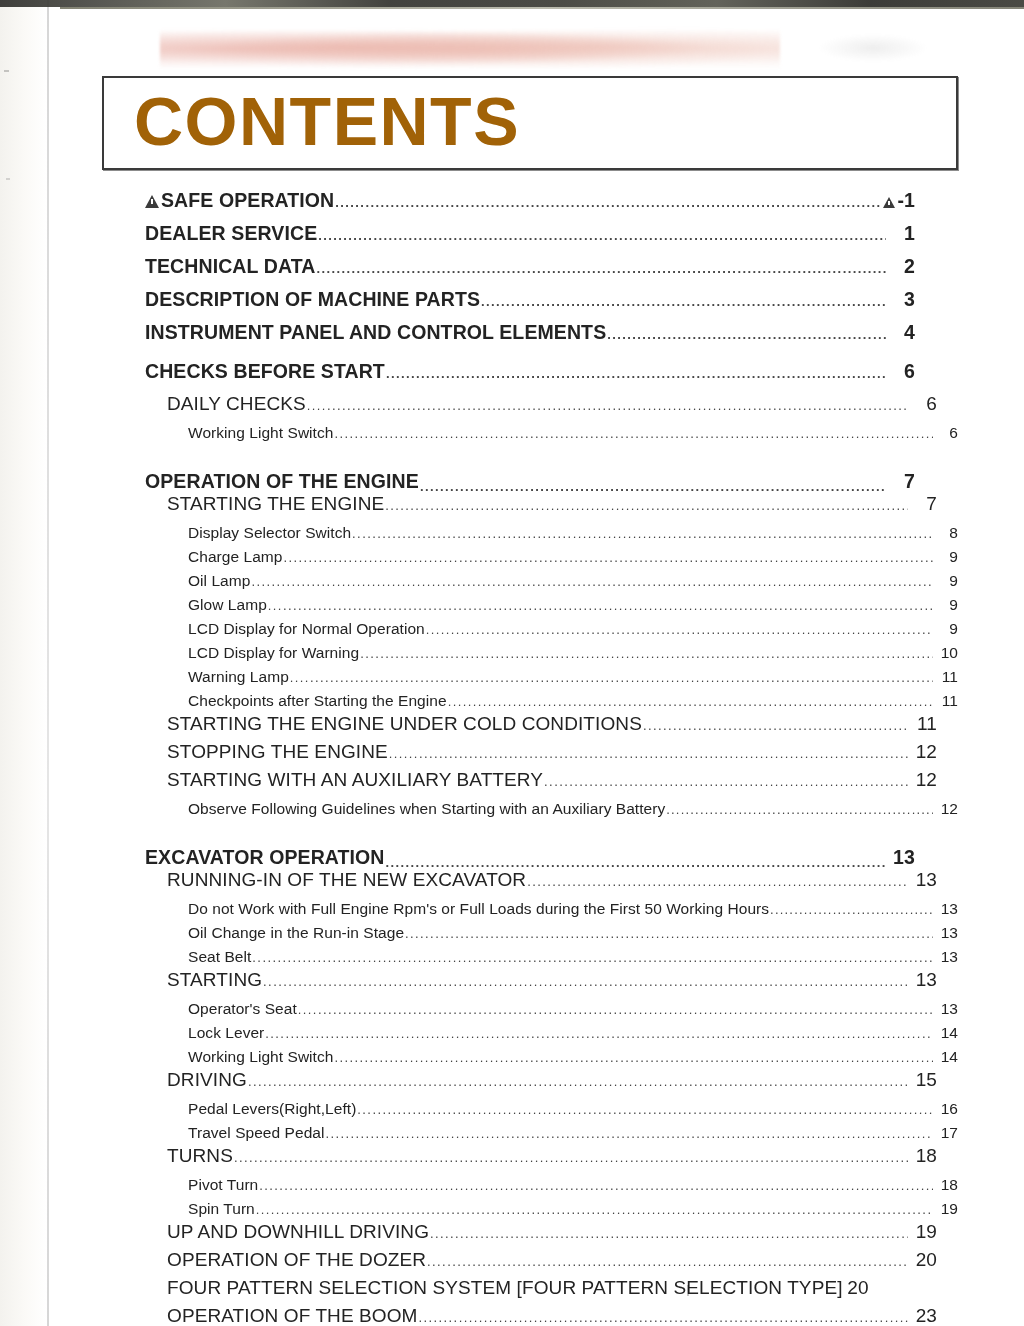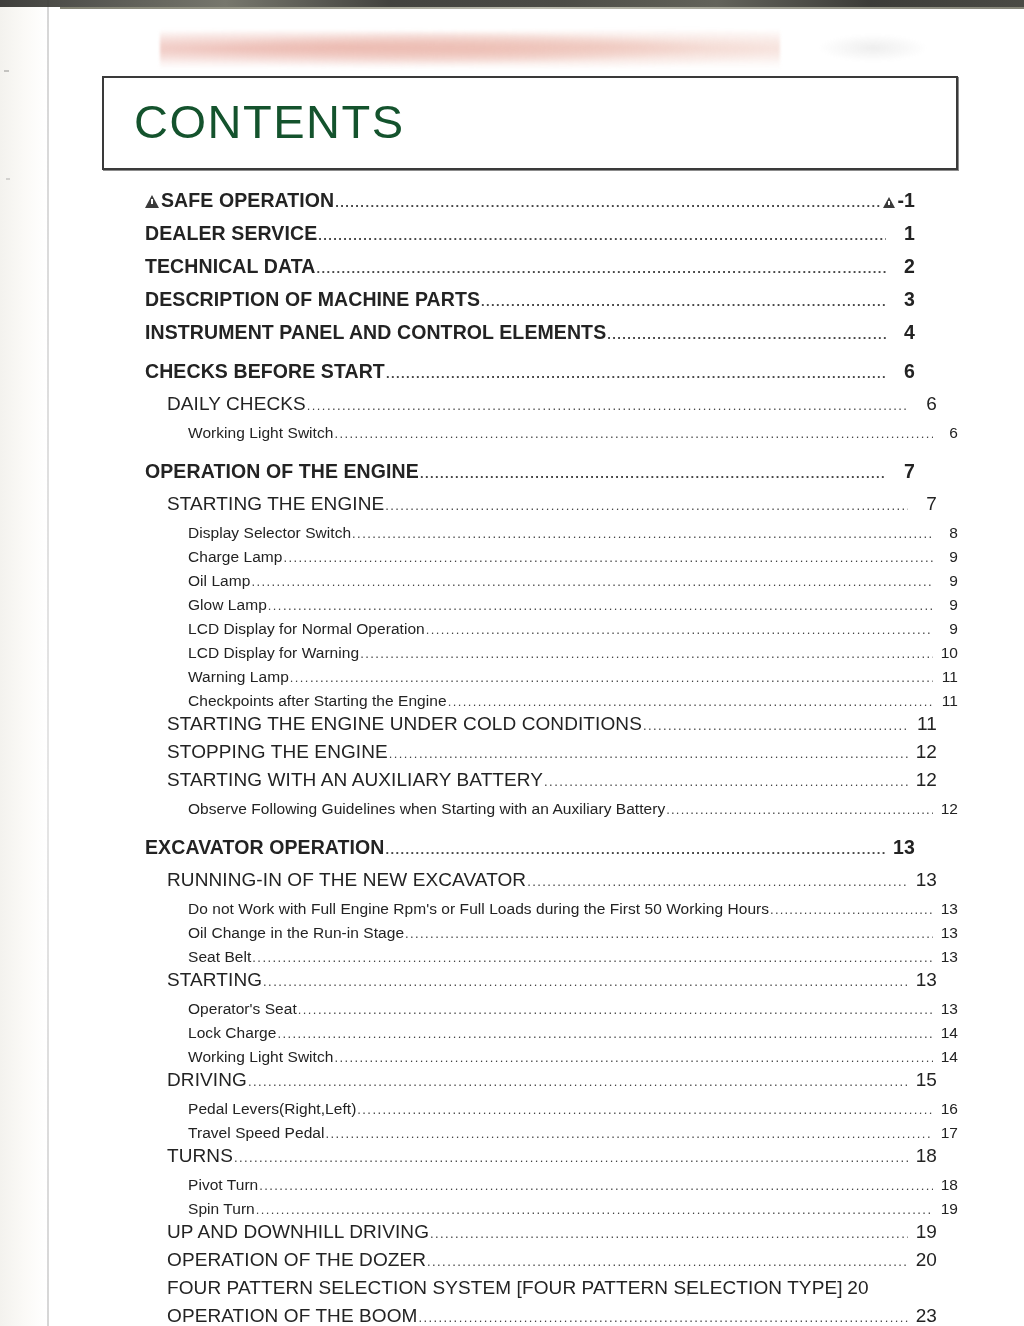--- a/index.html
+++ b/index.html
@@ -98,24 +98,24 @@
     height: 94px;
     border: 2px solid #3a3a3a;
     box-shadow: 1px 1px 0 rgba(0,0,0,.45);
     box-sizing: border-box;
   }
   #contents-title {
     position: absolute;
     left: 30px;
     top: 50%;
     transform: translateY(-52%);
-    font-size: 47px;
-    font-weight: normal;
+    font-size: 68px;
+    font-weight: bold;
     letter-spacing: 1.5px;
-    color: #14532d;
+    color: #a16207;
     white-space: nowrap;
   }
 
   #toc {
     position: absolute;
     left: 145px;
     top: 189px;
     width: 770px;
   }
 
@@ -170,21 +170,21 @@
   
   .lvl2 {
     font-size: 15.5px;
     letter-spacing: .05px;
     height: 24px;
     padding-left: 43px;
     align-items: center;
   }
   .lvl2 .toc-page { min-width: 22px; font-size: 15.5px; }
 
-  .gap-before { margin-top: 15px; }
+  .gap-before { margin-top: 15px; align-items: flex-end; }
   .gap-small-before { margin-top: 6px; }
 
   
   .tight .toc-leader { letter-spacing: 1.2px; }
   .noleader .toc-page { padding-left: 0; }
 
   .warn-icon {
     display: inline-block;
     width: 0; height: 0;
     border-left: 7.5px solid transparent;
@@ -436,21 +436,21 @@
       </div>
       <div class="toc-row lvl2">
         <span class="toc-label">
           <span>Operator's Seat</span>
         </span>
         <span class="toc-leader">.......................................................................................................................................................................................................</span>
         <span class="toc-page">13</span>
       </div>
       <div class="toc-row lvl2">
         <span class="toc-label">
-          <span>Lock Charge</span>
+          <span>Lock Lever</span>
         </span>
         <span class="toc-leader">.......................................................................................................................................................................................................</span>
         <span class="toc-page">14</span>
       </div>
       <div class="toc-row lvl2">
         <span class="toc-label">
           <span>Working Light Switch</span>
         </span>
         <span class="toc-leader">.......................................................................................................................................................................................................</span>
         <span class="toc-page">14</span>

